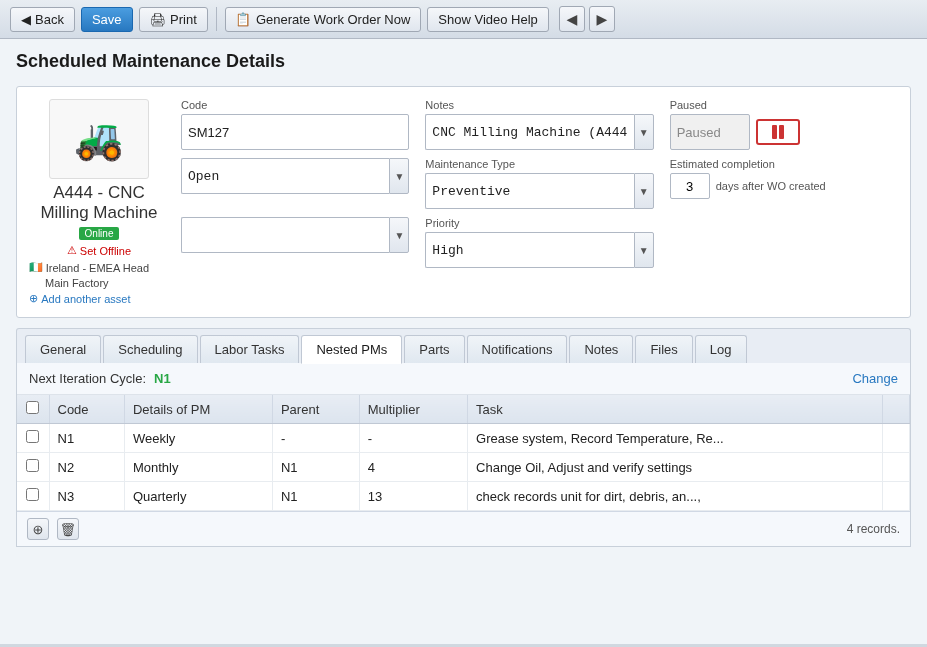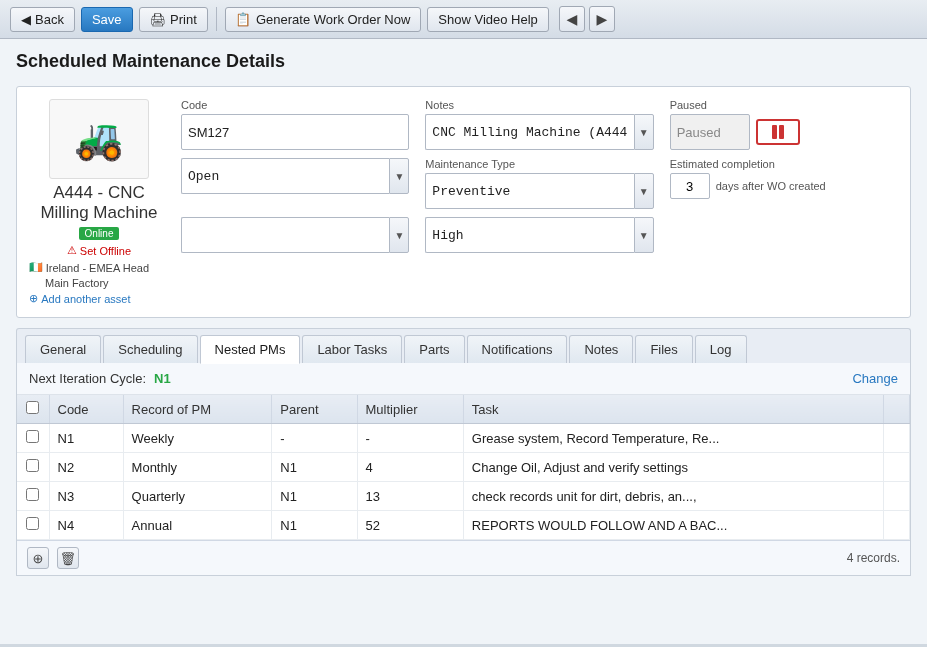--- a/index.html
+++ b/index.html
@@ -410,35 +410,36 @@
         </div>
       </div>
 
       <div class="field-group">
         <div class="field-input-with-arrow">
           <input class="field-input" type="text" value="" style="">
           <div class="dropdown-arrow">▼</div>
         </div>
       </div>
       <div class="field-group">
+        <label class="field-label">Priority</label>
         <div class="field-input-with-arrow">
           <input class="field-input" type="text" value="High" style="">
           <div class="dropdown-arrow">▼</div>
         </div>
       </div>
       <div class="field-group"></div>
     </div>
   </div>
 
   <div class="tabs-container">
     <div class="tabs-row">
       <div class="tab">General</div>
       <div class="tab">Scheduling</div>
+      <div class="tab">Labor Tasks</div>
       <div class="tab active">Nested PMs</div>
-      <div class="tab">Labor Tasks</div>
       <div class="tab">Parts</div>
       <div class="tab">Notifications</div>
       <div class="tab">Notes</div>
       <div class="tab">Files</div>
       <div class="tab">Log</div>
     </div>
   </div>
 
   <div class="table-area">
 
@@ -448,21 +449,21 @@
       <span class="iteration-change">Change</span>
     </div>
 
     <table>
       <thead>
         <tr>
           <th class="checkbox-col">
             <input type="checkbox" style="">
           </th>
           <th>Code</th>
-          <th>Record of PM</th>
+          <th>Details of PM</th>
           <th>Parent</th>
           <th>Multiplier</th>
           <th>Task</th>
           <th></th>
         </tr>
       </thead>
       <tbody id="table-body">
       <tr>
       <td class="checkbox-cell">
         <input type="checkbox" style="">
@@ -489,31 +490,20 @@
       <td class="checkbox-cell">
         <input type="checkbox" style="">
       </td>
       <td>N3</td>
       <td>Quarterly</td>
       <td>N1</td>
       <td>13</td>
       <td>check records unit for dirt, debris, an...,</td>
       <td></td>
     </tr>
-          <tr>
-      <td class="checkbox-cell">
-        <input type="checkbox" style="">
-      </td>
-      <td>N4</td>
-      <td>Annual</td>
-      <td>N1</td>
-      <td>52</td>
-      <td>REPORTS WOULD FOLLOW AND A BAC...</td>
-      <td></td>
-    </tr>
         </tbody>
     </table>
 
     <div class="table-footer">
       <div class="footer-icons">
         <div class="footer-icon">⊕</div>
         <div class="footer-icon">🗑</div>
       </div>
       <span class="records-count">4 records.</span>
     </div>

